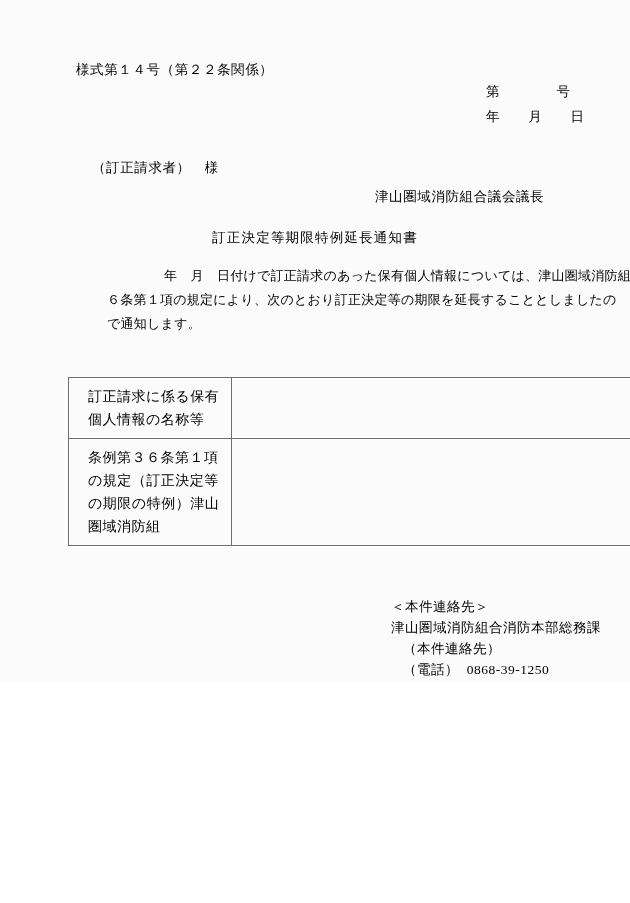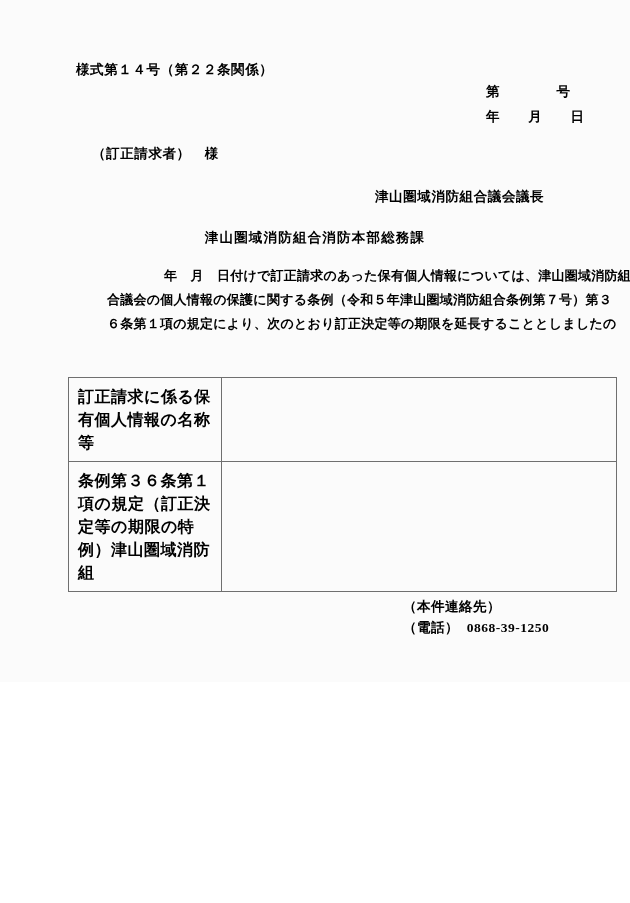--- a/index.html
+++ b/index.html
@@ -10,21 +10,20 @@
   body {
     font-family: "Liberation Serif", "DejaVu Serif", serif;
     color: #000000;
   }
   #page {
     position: relative;
     width: 630px;
     height: 682px;
     background: #fbfbfb;
     overflow: hidden;
-    font-weight: bold;
   }
 
   .txt {
     position: absolute;
     white-space: pre;
     font-size: 13.5px;
     line-height: 1;
     letter-spacing: 0.6px;
   }
 
@@ -39,21 +38,21 @@
     letter-spacing: 0.6px;
   }
   #doc-date-line {
     left: 486px;
     top: 110px;
   }
 
   
   #addressee {
     left: 92px;
-    top: 147px;
+    top: 161px;
     text-align: center;
   }
   #issuer {
     left: 375px;
     top: 190px;
   }
   #doc-title {
     left: 0;
     top: 231px;
     width: 630px;
@@ -86,22 +85,22 @@
     position: absolute;
     left: 68px;
     top: 377px;
     width: 510px;
     border-collapse: collapse;
     table-layout: fixed;
   }
   #info-table td {
     border: 1px solid #6f6f6f;
     vertical-align: top;
-    padding: 7px 9px 7px 9px;
-    font-size: 16px;
+    padding: 7px 9px 7px 19px;
+    font-size: 14px;
     line-height: 23px;
     letter-spacing: 0.5px;
   }
   #info-table td.label {
     width: 134px;
   }
   #info-table td.value {
     width: 376px;
   }
   .row1 .label, .row1 .value { height: 44px; }
@@ -142,39 +141,41 @@
   <div class="txt" id="form-number">様式第１４号（第２２条関係）</div>
 
   <div class="txt" id="doc-number-line">第　　　　号</div>
 
   <div class="txt" id="doc-date-line">年　　月　　日</div>
 
   <div class="txt" id="addressee">（訂正請求者）　様</div>
 
   <div class="txt" id="issuer">津山圏域消防組合議会議長</div>
 
-  <div class="txt" id="doc-title">津山圏域消防組合消防本部総務課</div>
+  <div class="txt" id="doc-title">訂正決定等期限特例延長通知書</div>
 
   <div id="body-para">
     <span class="line indent">年　月　日付けで訂正請求のあった保有個人情報については、津山圏域消防組</span>
-    <span class="line">合議会の個人情報の保護に関する条例（令和５年津山圏域消防組合条例第７号）第３</span>
     <span class="line">６条第１項の規定により、次のとおり訂正決定等の期限を延長することとしましたの</span>
+    <span class="line">で通知します。</span>
   </div>
 
   <table id="info-table">
     <tbody>
       <tr class="row1">
         <td class="label">訂正請求に係る保有個人情報の名称等</td>
         <td class="value"></td>
       </tr>
       <tr class="row2">
         <td class="label">条例第３６条第１項の規定（訂正決定等の期限の特例）津山圏域消防組</td>
         <td class="value"></td>
       </tr>
     </tbody>
   </table>
 
   <div id="contact-block">
+    <span class="cline">＜本件連絡先＞</span>
+    <span class="cline">津山圏域消防組合消防本部総務課</span>
     <span class="cline ind">（本件連絡先）</span>
     <span class="cline ind phone">（電話）  0868-39-1250</span>
   </div>
 
 </div>
 
 </body></html>

